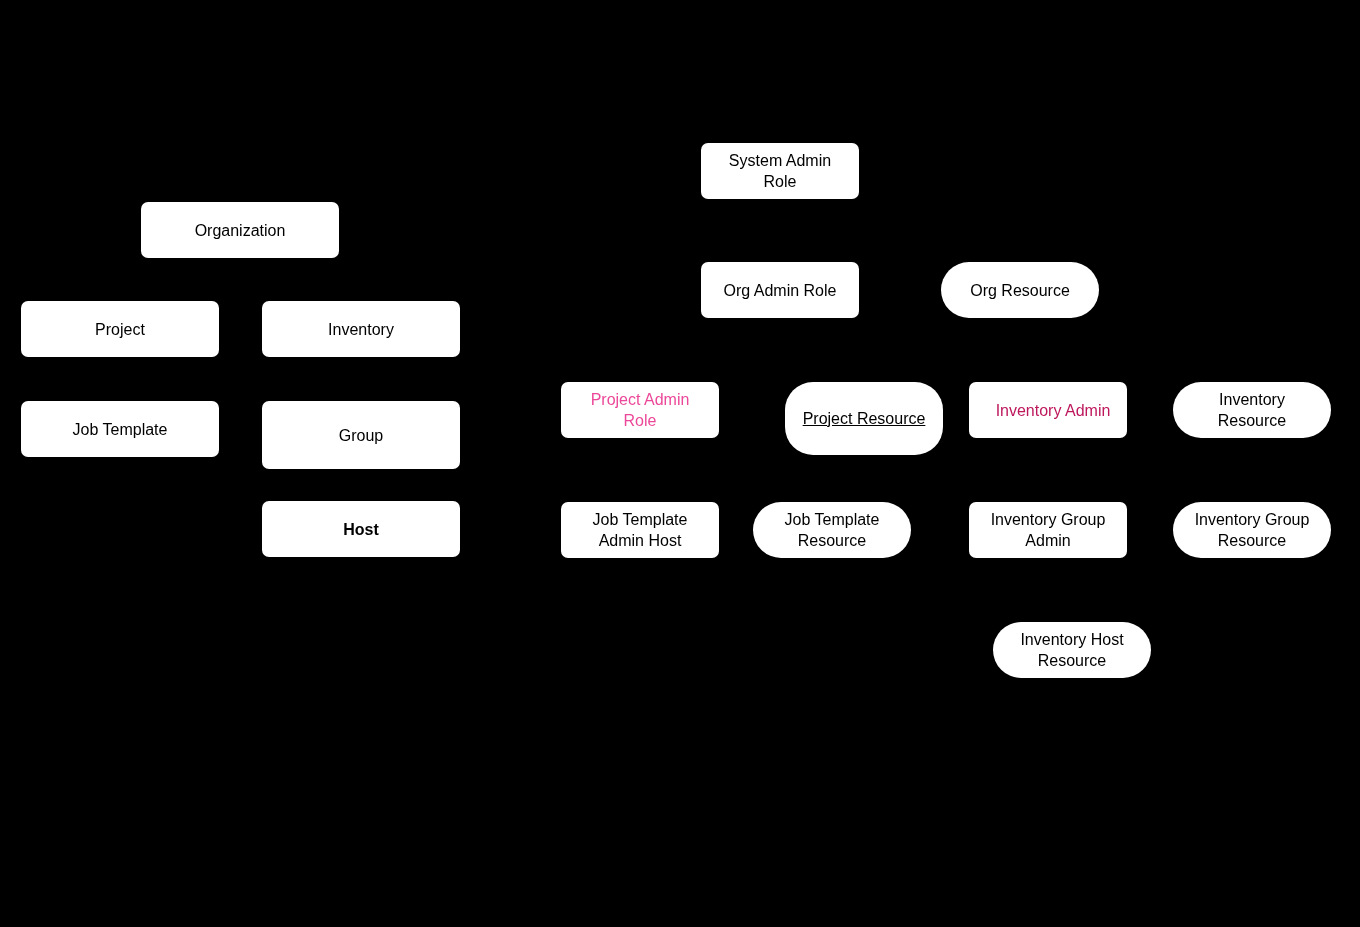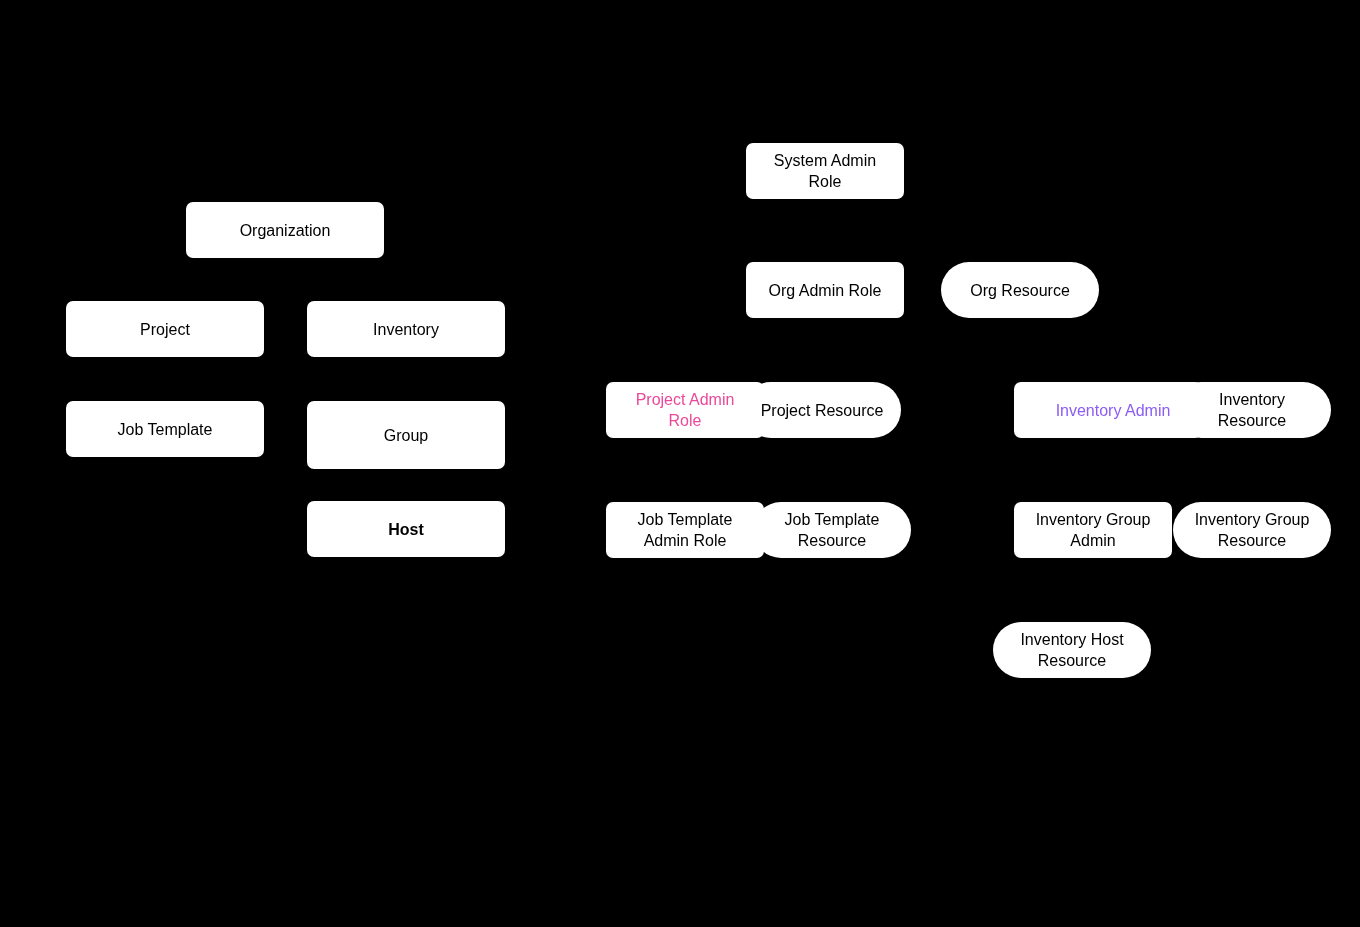--- a/index.html
+++ b/index.html
@@ -24,21 +24,20 @@
     align-items: center;
     justify-content: center;
     text-align: center;
     font-size: 16px;
     line-height: 21px;
     box-sizing: border-box;
     padding: 2px 6px;
   }
   .node.rect {
     border-radius: 7px;
-    margin-left: 45px;
   }
   .node.stadium {
     border-radius: 28px;
   }
   .node .line {
     display: block;
     white-space: nowrap;
   }
 </style>
 </head>
@@ -70,33 +69,33 @@
     <div class="node rect" style="left: 701px; top: 262px; width: 158px; height: 56px; background: rgb(255, 255, 255); color: rgb(0, 0, 0);">
       <span class="line">Org Admin Role</span>
     </div>
     <div class="node stadium" style="left: 941px; top: 262px; width: 158px; height: 56px; background: rgb(255, 255, 255); color: rgb(0, 0, 0);">
       <span class="line">Org Resource</span>
     </div>
     <div class="node rect" style="left: 561px; top: 382px; width: 158px; height: 56px; background: rgb(255, 255, 255); color: #ec4899;">
       <span class="line">Project Admin</span>
       <span class="line">Role</span>
     </div>
-    <div class="node stadium" style="left: 743px; top: 382px; width: 158px; height: 56px; background: rgb(255, 255, 255); color: rgb(0, 0, 0);">
+    <div class="node stadium" style="left: 785px; top: 382px; width: 158px; height: 73px; background: rgb(255, 255, 255); color: rgb(0, 0, 0); text-decoration: underline;">
       <span class="line">Project Resource</span>
     </div>
-    <div class="node rect" style="left: 969px; top: 382px; width: 188px; height: 56px; background: rgb(255, 255, 255); color: #8b5cf6; padding-left: 16px;">
+    <div class="node rect" style="left: 969px; top: 382px; width: 158px; height: 56px; background: rgb(255, 255, 255); color: #be185d; padding-left: 16px;">
       <span class="line">Inventory Admin</span>
     </div>
     <div class="node stadium" style="left: 1173px; top: 382px; width: 158px; height: 56px; background: rgb(255, 255, 255); color: rgb(0, 0, 0);">
       <span class="line">Inventory</span>
       <span class="line">Resource</span>
     </div>
     <div class="node rect" style="left: 561px; top: 502px; width: 158px; height: 56px; background: rgb(255, 255, 255); color: rgb(0, 0, 0);">
       <span class="line">Job Template</span>
-      <span class="line">Admin Role</span>
+      <span class="line">Admin Host</span>
     </div>
     <div class="node stadium" style="left: 753px; top: 502px; width: 158px; height: 56px; background: rgb(255, 255, 255); color: rgb(0, 0, 0);">
       <span class="line">Job Template</span>
       <span class="line">Resource</span>
     </div>
     <div class="node rect" style="left: 969px; top: 502px; width: 158px; height: 56px; background: rgb(255, 255, 255); color: rgb(0, 0, 0);">
       <span class="line">Inventory Group</span>
       <span class="line">Admin</span>
     </div>
     <div class="node stadium" style="left: 1173px; top: 502px; width: 158px; height: 56px; background: rgb(255, 255, 255); color: rgb(0, 0, 0);">

